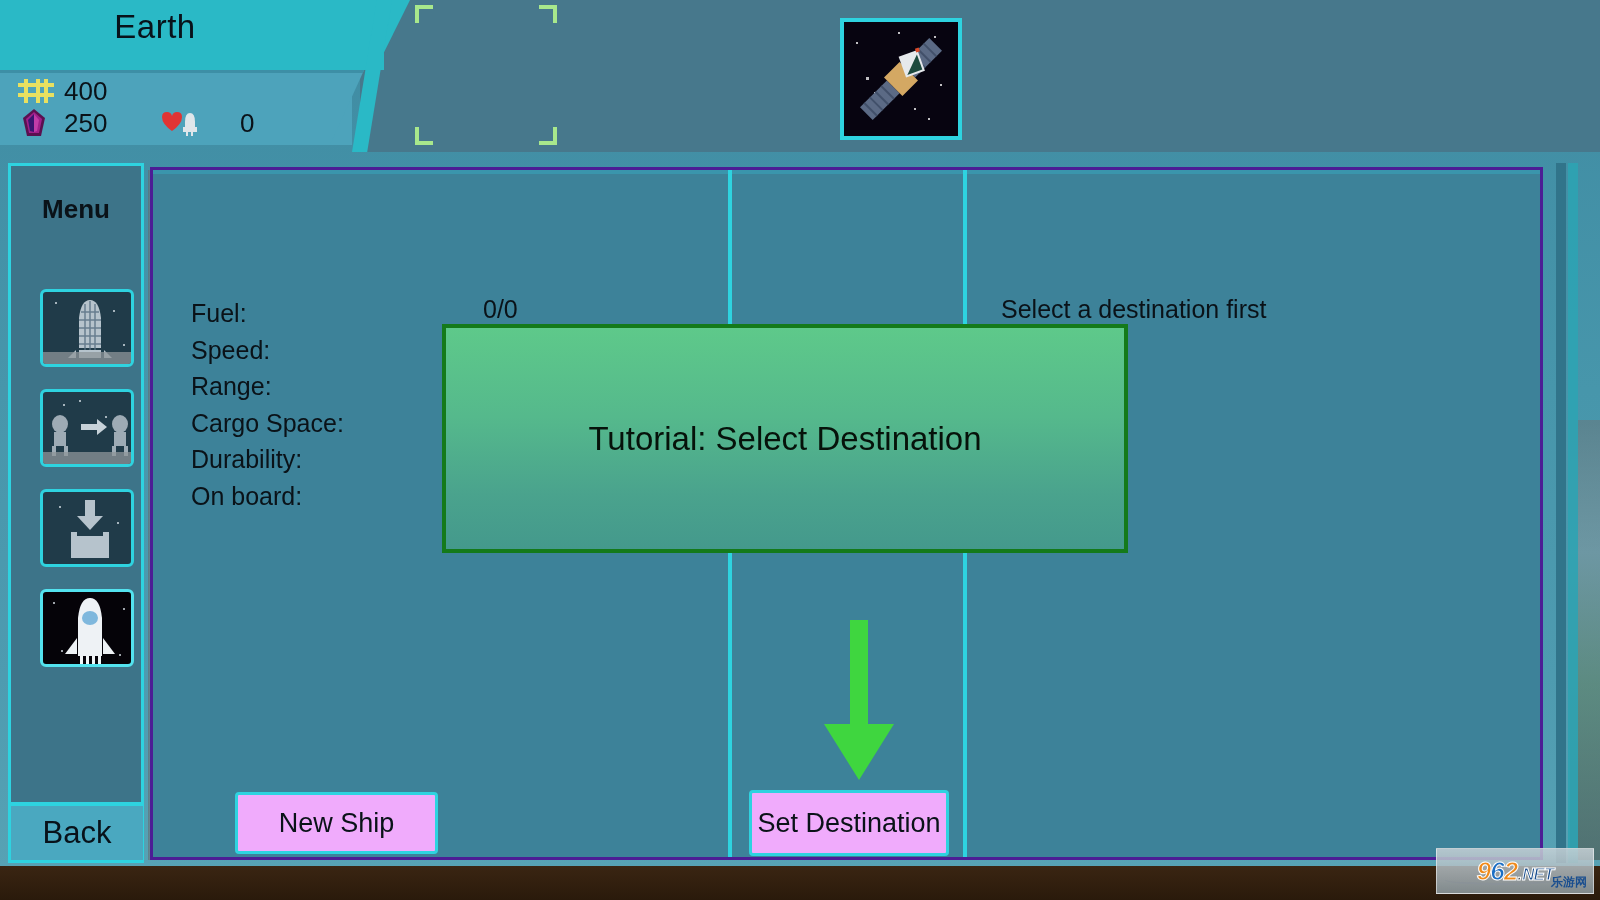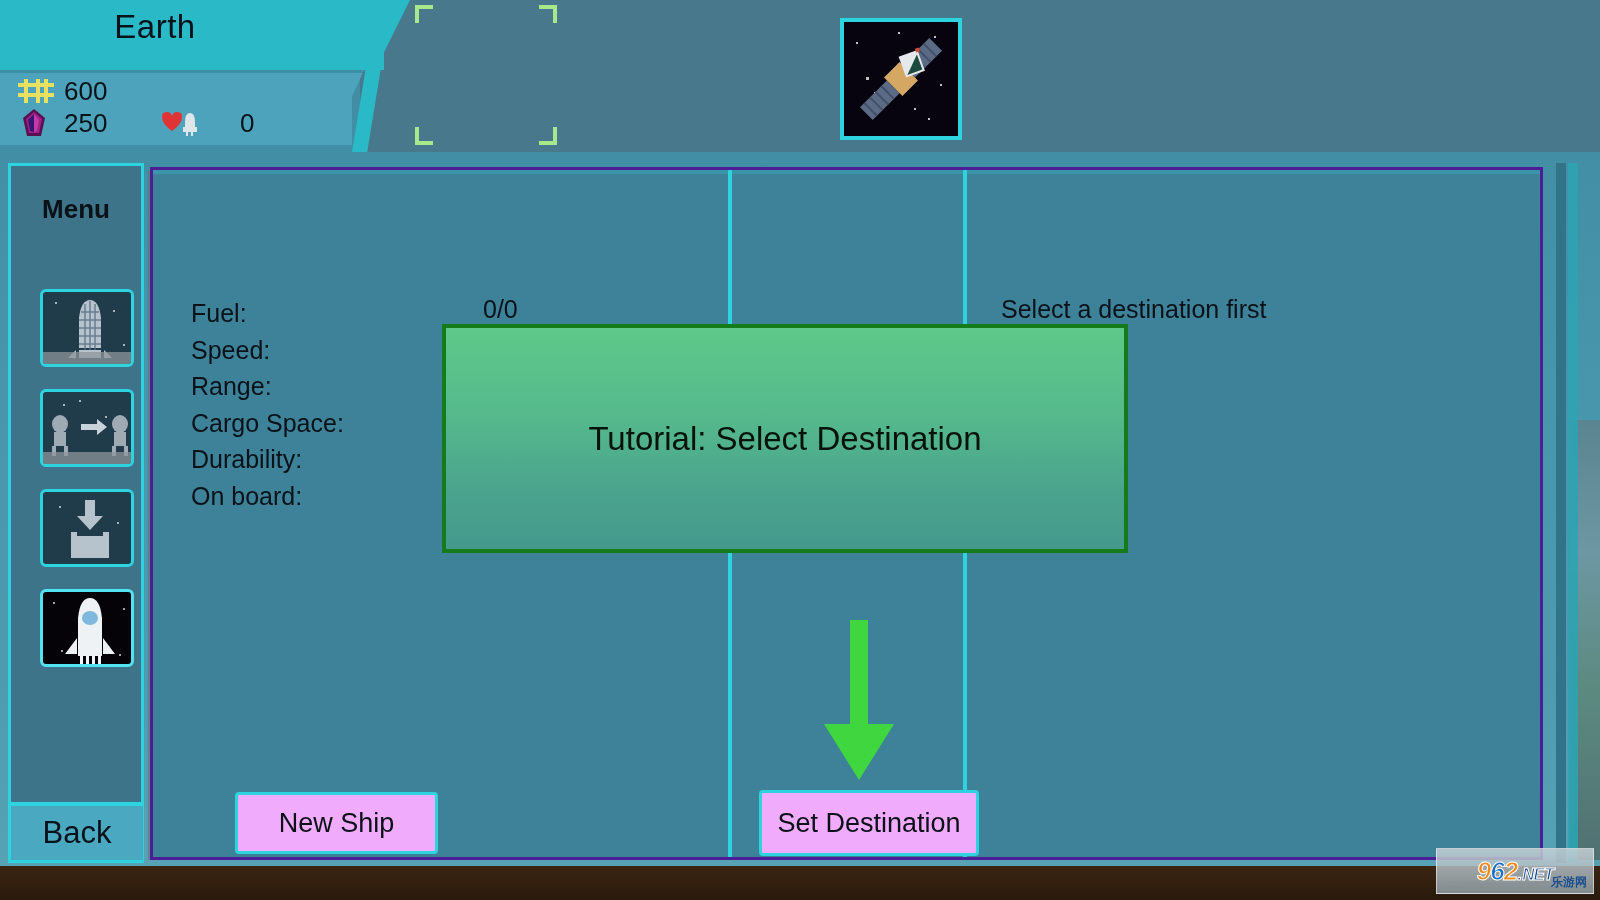--- a/index.html
+++ b/index.html
@@ -188,21 +188,21 @@
   
   .action-btn {
     position: absolute;
     background: #f0abfc;
     border: 3px solid #2ed3e0; border-radius: 4px;
     display: flex; align-items: center; justify-content: center;
     font-size: 27px; color: #0a1218;
     z-index: 16;
   }
   .action-btn.new-ship { left: 82px; top: 622px; width: 203px; height: 62px; }
-  .action-btn.set-dest { left: 596px; top: 620px; width: 220px; height: 66px; margin-left: 10px; }
+  .action-btn.set-dest { left: 596px; top: 620px; width: 200px; height: 66px; }
 
   
   .right-rail {
     position: absolute; left: 1568px; top: 163px; width: 10px; height: 700px;
     background: #2ea3b3; opacity: .9;
   }
   .right-rail-inner {
     position: absolute; left: 1556px; top: 163px; width: 10px; height: 700px;
     background: #31748a;
   }
@@ -257,21 +257,21 @@
         <svg width="40" height="26" viewBox="0 0 40 26">
           <g fill="#e8e060">
             <rect x="2" y="5" width="36" height="4"></rect>
             <rect x="2" y="15" width="36" height="4"></rect>
             <rect x="8" y="1" width="4" height="24"></rect>
             <rect x="20" y="1" width="4" height="24"></rect>
             <rect x="28" y="1" width="4" height="24"></rect>
           </g>
         </svg>
       </span>
-      <span class="res-val">600</span>
+      <span class="res-val">400</span>
     </div>
 
     <div class="res-row r2">
       <span class="icon-gem">
         <svg width="28" height="30" viewBox="0 0 28 30">
           <polygon points="14,1 25,10 21,28 7,28 3,10" fill="#5a1050"></polygon>
           <polygon points="14,4 22,11 19,25 9,25 6,11" fill="#a0208c"></polygon>
           <polygon points="14,6 14,24 10,23 8,12" fill="#3a1570"></polygon>
           <polygon points="14,6 19,12 17,23 14,24" fill="#c23ca8"></polygon>
         </svg>

